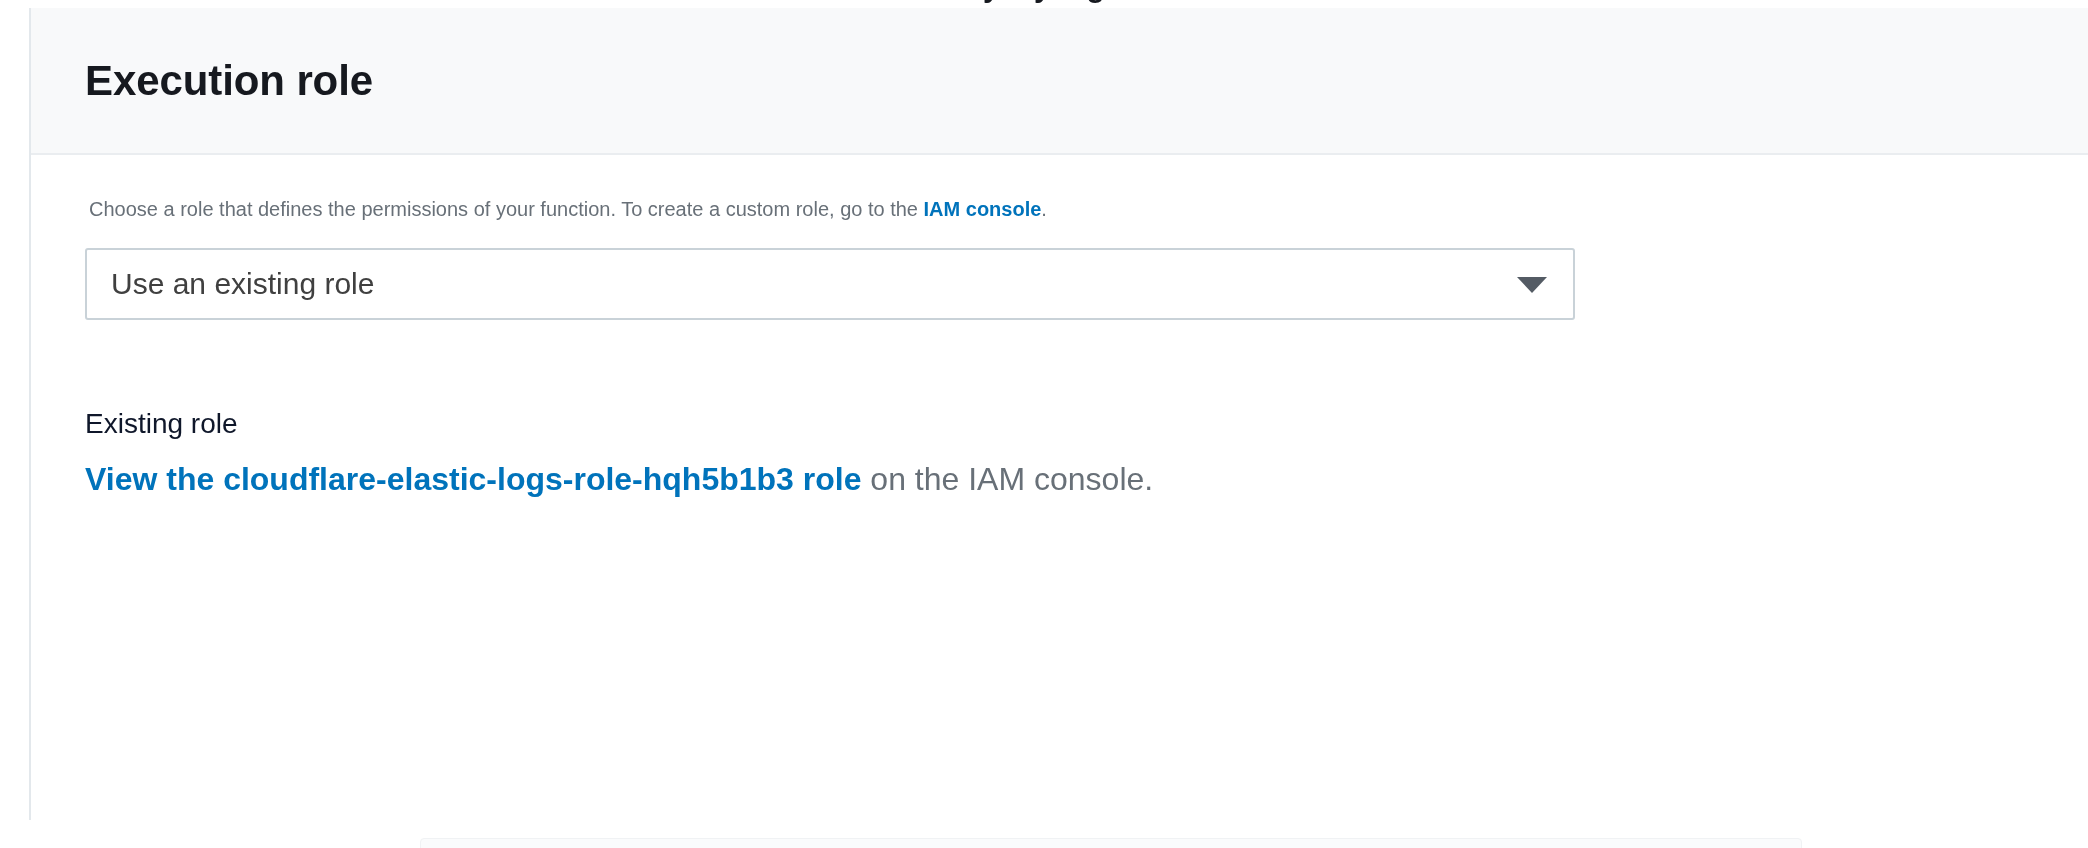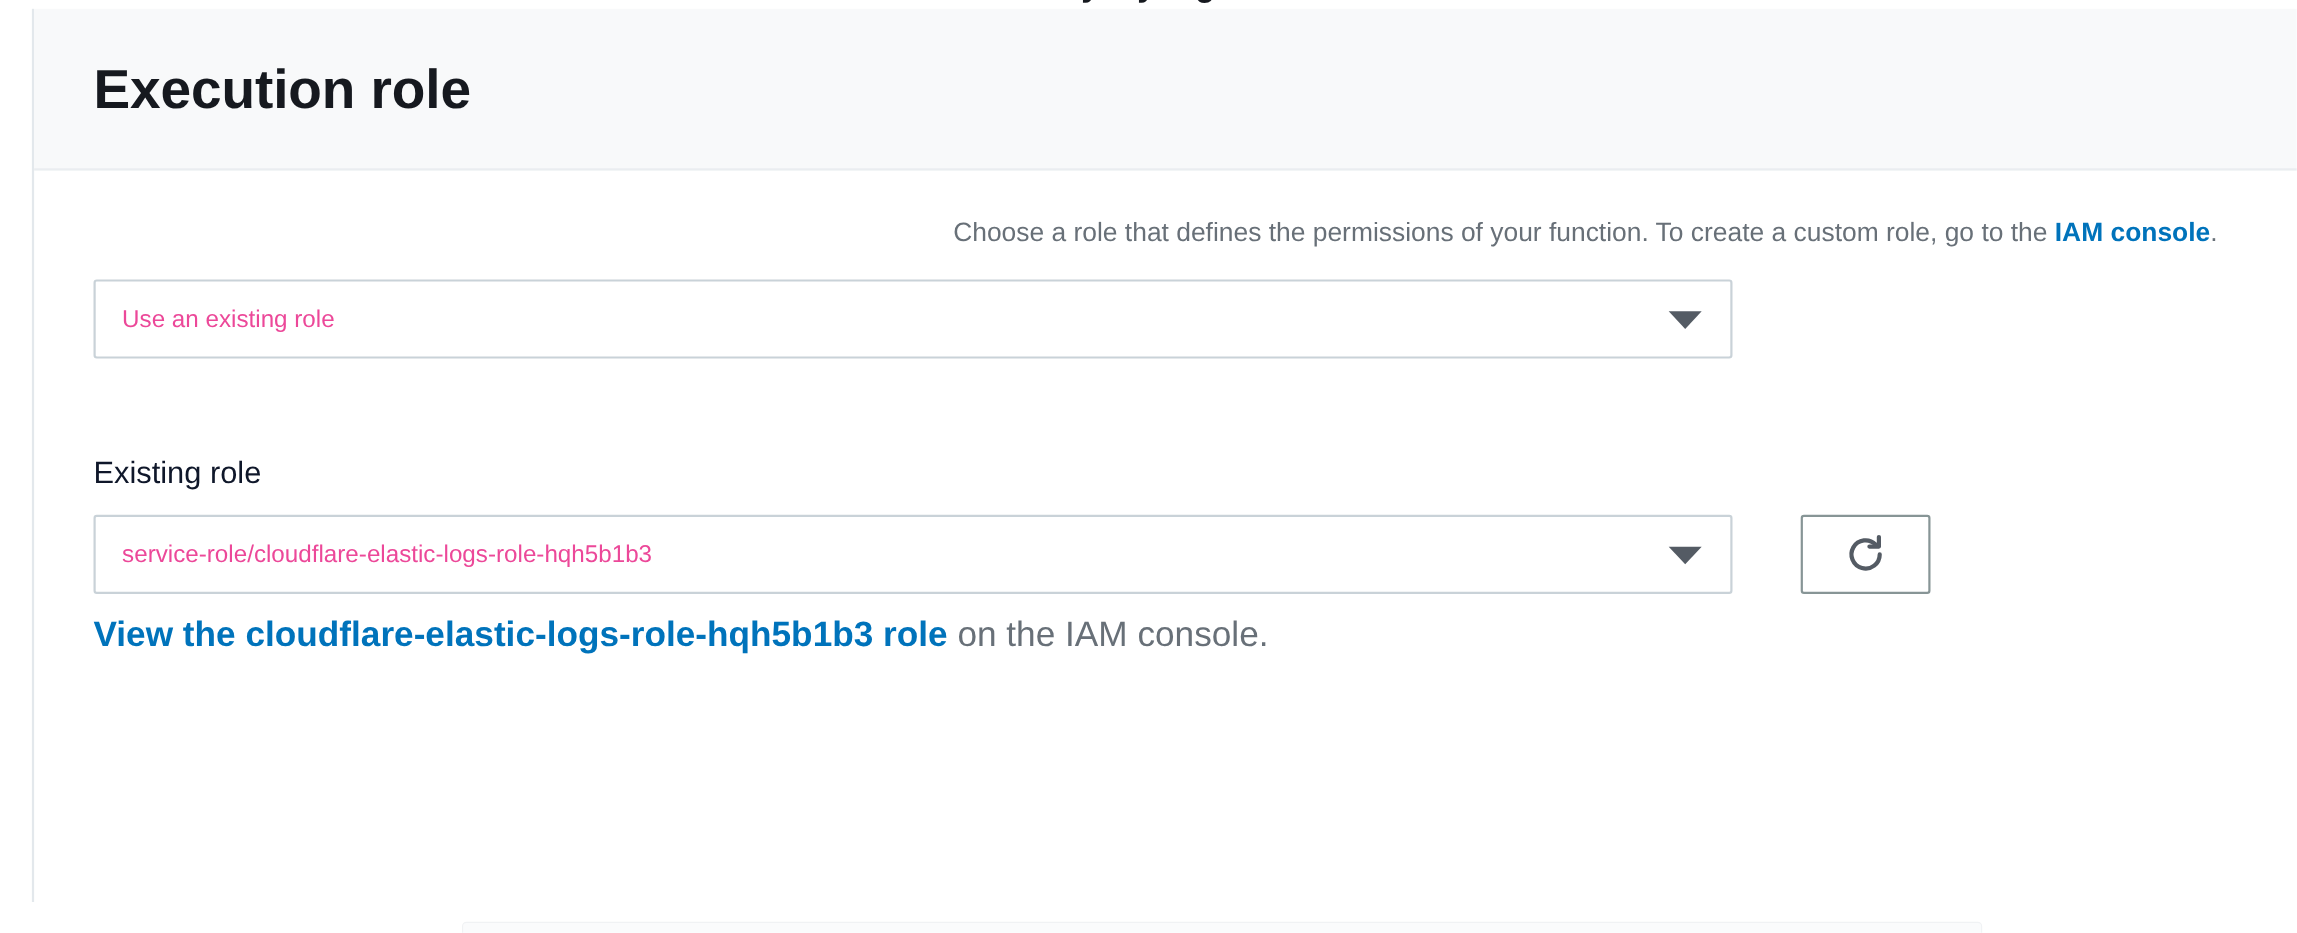--- a/index.html
+++ b/index.html
@@ -54,37 +54,36 @@
     height: 147px;
     background: #f8f9fa;
     border-bottom: 2px solid #eaedf0;
     box-sizing: border-box;
     display: flex;
     align-items: center;
     padding-left: 54px;
   }
 
   .card-title {
-    font-size: 50px;
+    font-size: 42px;
     font-weight: 700;
     color: #16191f;
     letter-spacing: -.1px;
   }
 
   .card-body {
     padding: 0 54px;
   }
 
   
   .desc {
     color: #687078;
-    font-size: 24px;
+    font-size: 20px;
     line-height: 1.42;
-    margin: 18px;
-    text-align: right;
+    margin: 4px;
   }
 
   .link {
     color: #0073bb;
     font-weight: 700;
     text-decoration: none;
     cursor: pointer;
   }
 
   .field-label {
@@ -102,22 +101,22 @@
     background: #ffffff;
     border: 2px solid #c9d2d8;
     border-radius: 3px;
     display: flex;
     align-items: center;
     padding: 0 70px 0 24px;
     cursor: pointer;
   }
 
   .select-value {
-    font-size: 22px;
-    color: #ec4899;
+    font-size: 30px;
+    color: #404040;
     white-space: nowrap;
     overflow: hidden;
     text-overflow: ellipsis;
   }
 
   .chev {
     position: absolute;
     right: 26px;
     top: 50%;
     margin-top: -7px;
@@ -197,33 +196,20 @@
       <div class="select" id="role-type-select">
         <span class="select-value">Use an existing role</span>
         <span class="chev"></span>
       </div>
 
       <div class="existing-role-block">
 
         <div class="field-label">Existing role</div>
 
 
-        <div class="role-row">
-          <div class="select" id="existing-role-select">
-            <span class="select-value">service-role/cloudflare-elastic-logs-role-hqh5b1b3</span>
-            <span class="chev"></span>
-          </div>
-
-          <div class="refresh-btn">
-            <svg width="44" height="44" viewBox="0 0 24 24" fill="none">
-              <path d="M19 12a7 7 0 1 1-2.05-4.95" stroke="#545b64" stroke-width="2.1" stroke-linecap="round" fill="none"></path>
-              <path d="M18.6 3.4 L18.6 8.1 L13.9 8.1" stroke="#545b64" stroke-width="2.1" stroke-linecap="round" stroke-linejoin="round" fill="none"></path>
-            </svg>
-          </div>
-        </div>
 
         <div class="footer-note">
           <a class="link" href="#">View the cloudflare-elastic-logs-role-hqh5b1b3 role</a><span> on the IAM console.</span>
         </div>
 
       </div>
     </div>
   </div>
 
   <div class="bottom-peek"></div>

